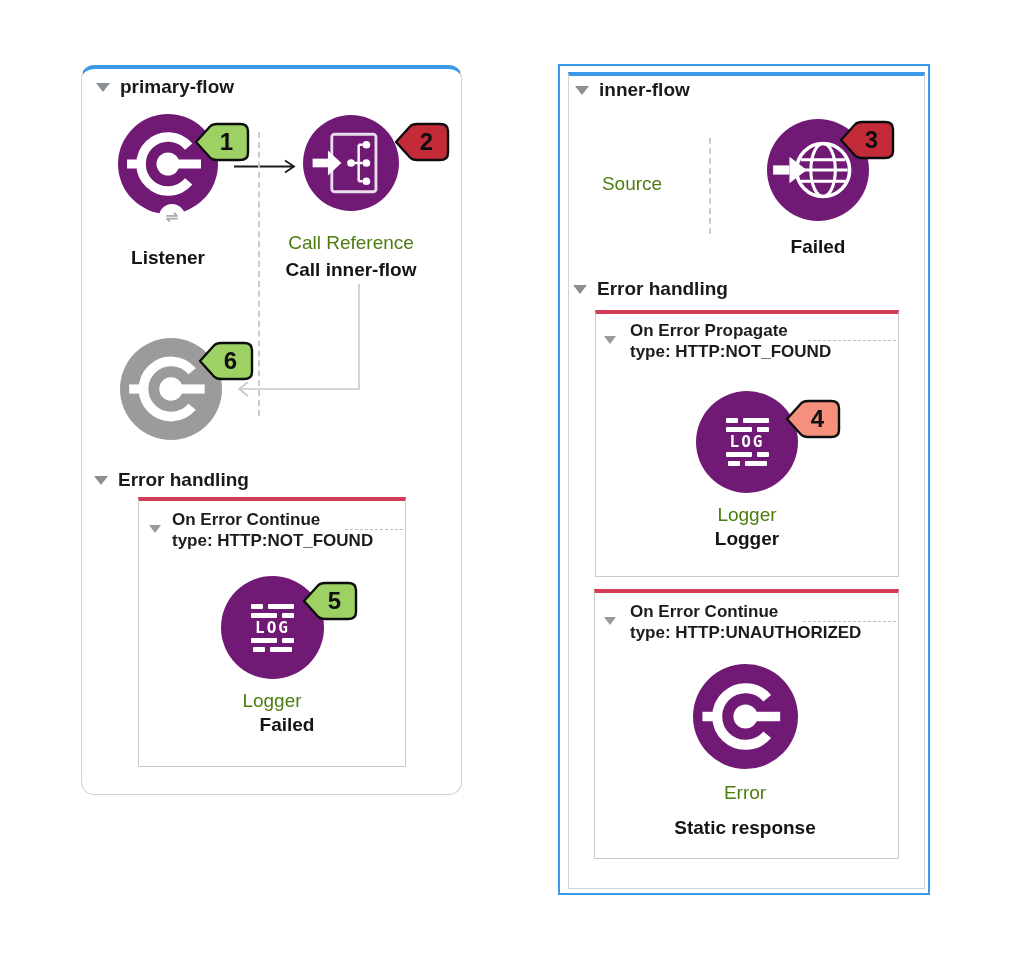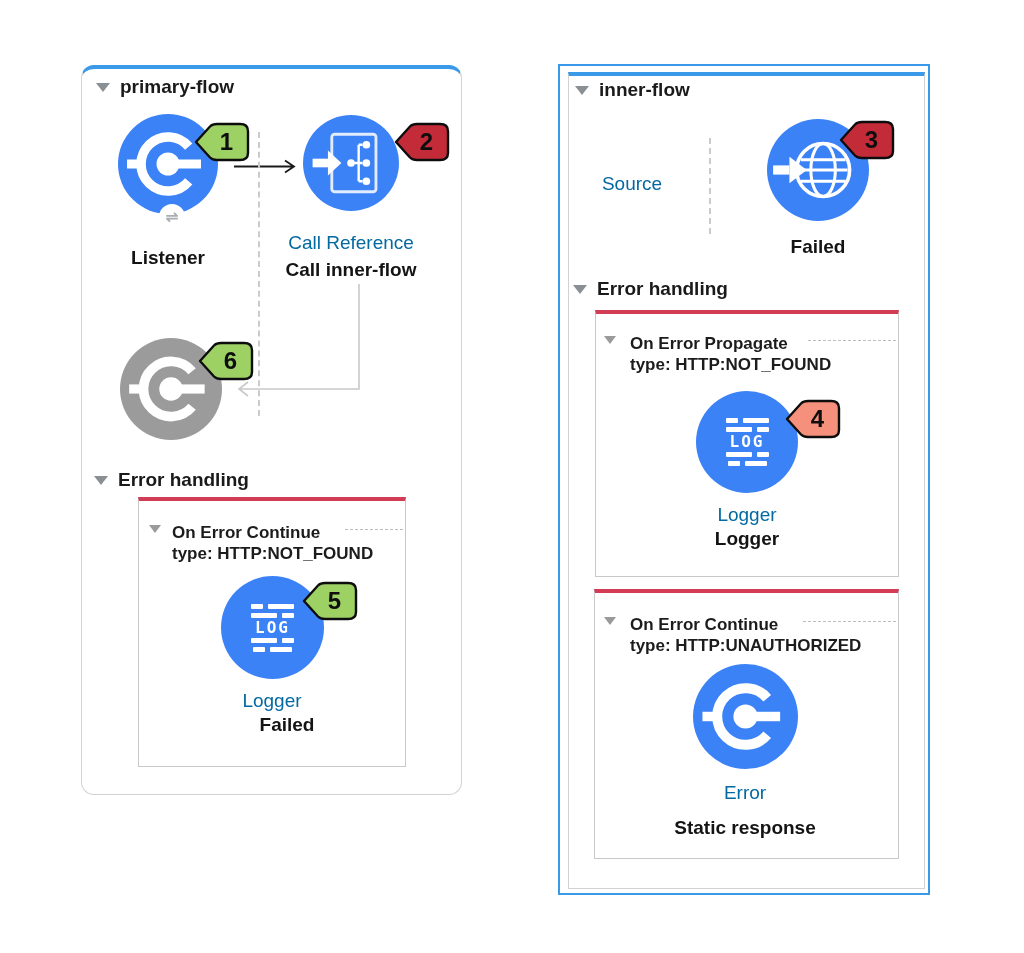--- a/index.html
+++ b/index.html
@@ -10,42 +10,42 @@
   .panel{position:absolute;background:#fff;border:1px solid #d2d2d2;border-top:4px solid #3a99e8;box-sizing:border-box;}
   .sel-outer{position:absolute;border:2px solid #3a99e8;box-sizing:border-box;background:#fff;}
   .sel-inner{position:absolute;border:1px solid #d2d2d2;border-top:4px solid #3a99e8;box-sizing:border-box;background:#fff;}
 
   
   .hdr{position:absolute;display:flex;align-items:center;gap:10px;font-size:19px;font-weight:600;color:#1a1a1a;white-space:nowrap;}
   .tri{width:0;height:0;border-left:7px solid transparent;border-right:7px solid transparent;border-top:9px solid #8a8f94;}
   .tri-sm{position:absolute;width:0;height:0;border-left:6px solid transparent;border-right:6px solid transparent;border-top:8px solid #9a9a9a;}
 
   
-  .circle{position:absolute;border-radius:50%;background:#3b82f6;display:flex;align-items:center;justify-content:center;box-sizing:border-box;}
+  .circle{position:absolute;border-radius:50%;background:#701a75;display:flex;align-items:center;justify-content:center;box-sizing:border-box;}
   .circle.gray{background:#9b9b9b;}
   .circle svg{width:100%;height:100%;display:block;}
 
   
   .lbl{position:absolute;text-align:center;font-size:19px;white-space:nowrap;}
   .lbl.name{font-weight:700;color:#141414;}
-  .lbl.type{font-weight:400;color:#0369a1;}
+  .lbl.type{font-weight:400;color:#4d7c0f;}
 
   
   .badge{position:absolute;width:56px;height:40px;}
   .badge svg{position:absolute;left:0;top:0;width:100%;height:100%;}
   .badge span{position:absolute;left:0;top:0;right:0;bottom:0;display:flex;align-items:center;justify-content:center;
               padding-left:9px;font-size:24px;font-weight:700;color:#0e0e0e;}
   .fill-green{fill:#9ed164;}
   .fill-red{fill:#c42b38;}
   .fill-salmon{fill:#f5907c;}
   .badge path{stroke:#0d0d0d;stroke-width:2.4;stroke-linejoin:round;}
 
   
   .ebox{position:absolute;background:#fff;border:1px solid #c9c9c9;border-top:4px solid #d23c55;box-sizing:border-box;}
-  .etitle{position:absolute;font-size:17px;font-weight:700;color:#1c1c1c;line-height:21px;white-space:nowrap;margin-top:13px;}
+  .etitle{position:absolute;font-size:17px;font-weight:700;color:#1c1c1c;line-height:21px;white-space:nowrap;}
 
   
   .vdash{position:absolute;width:0;border-left:2px dashed #cbcbcb;}
   .hdash{position:absolute;height:0;border-top:1px dashed #bdbdbd;}
   .conn{position:absolute;overflow:visible;}
 
   
   .sync{position:absolute;width:26px;height:26px;border-radius:50%;background:#fff;display:flex;align-items:center;
         justify-content:center;font-size:15px;font-weight:700;color:#a9adb2;}
 

